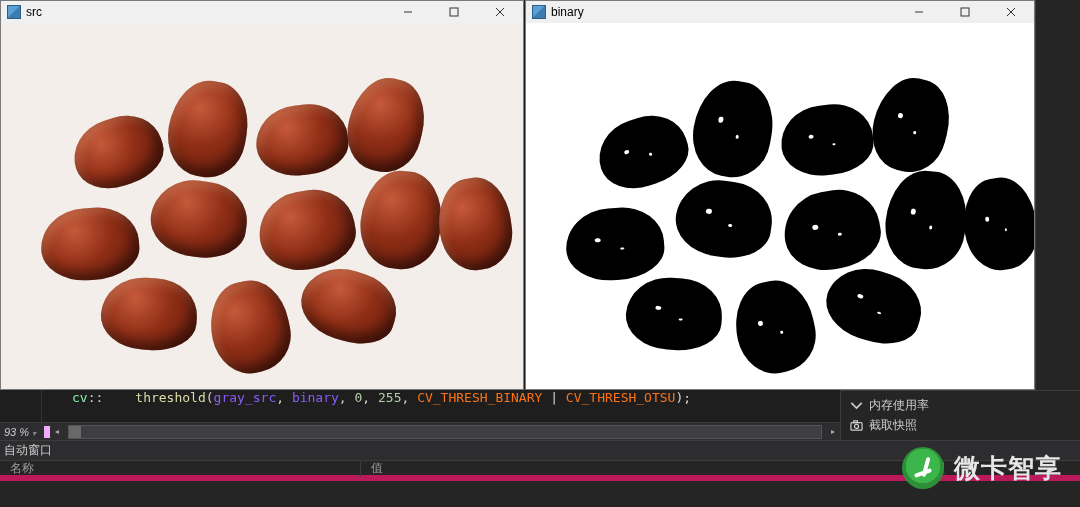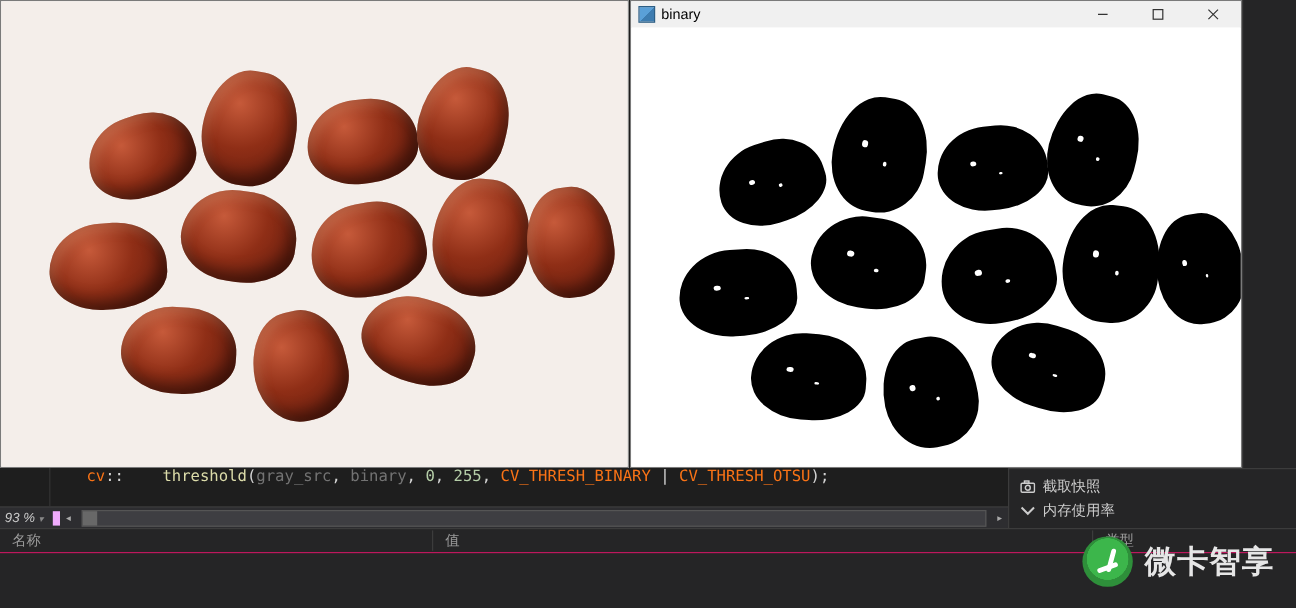--- a/index.html
+++ b/index.html
@@ -112,23 +112,23 @@
     border-right: 1px solid #333;
   }
   .code-line {
     font-family: Consolas, monospace;
     font-size: 13px;
     line-height: 16px;
     padding-left: 30px;
     white-space: pre;
     color: #d4d4d4;
   }
-  .tok-ns   { color: #f97316; }
+  .tok-ns   { color: #86efac; }
   .tok-fn   { color: #dcdcaa; margin-left: 32px; }
-  .tok-var  { color: #737373; }
+  .tok-var  { color: #8b5cf6; }
   .tok-num  { color: #b5cea8; }
   .tok-const{ color: #f97316; }
   .tok-op   { color: #d4d4d4; }
 
   
   .status-row {
     position: absolute;
     left: 0; top: 422px;
     width: 840px; height: 18px;
     background: #2d2d30;
@@ -187,21 +187,21 @@
     height: 20px;
     display: flex; align-items: center;
     padding-left: 4px;
     background: #2d2d30;
     border-bottom: 1px solid #3c3c3c;
   }
   .autos-header {
     height: 20px;
     display: flex;
     align-items: center;
-    border-bottom: 1px solid #be185d;
+    border-bottom: 6px solid #be185d;
     color: #9a9a9a;
   }
   .col-name  { width: 360px; padding-left: 10px; }
   .col-value { width: 550px; padding-left: 10px; border-left: 1px solid #3c3c3c; }
   .col-type  { flex: 1;     padding-left: 10px; border-left: 1px solid #3c3c3c; }
 
   
   .watermark {
     position: absolute;
     right: 18px; bottom: 18px;
@@ -220,20 +220,40 @@
   .wm-logo::before, .wm-logo::after {
     content:""; position:absolute; background:#fff; border-radius:2px;
   }
   .wm-logo::before { left:12px; top:24px; width:18px; height:4px; transform: rotate(-20deg); }
   .wm-logo::after  { left:22px; top:10px; width:4px;  height:20px; transform: rotate(15deg); }
 </style>
 </head>
 <body>
 
 <div id="win-src" class="win">
+  <div class="win-titlebar">
+    <div class="win-icon"></div>
+    <div class="win-title">src</div>
+    <div class="win-spacer"></div>
+    <div class="win-btn">
+      <svg viewBox="0 0 10 10">
+          <path d="M1 5 H9"></path>
+        </svg>
+    </div>
+    <div class="win-btn">
+      <svg viewBox="0 0 10 10">
+          <rect x="1" y="1" width="8" height="8"></rect>
+        </svg>
+    </div>
+    <div class="win-btn close">
+      <svg viewBox="0 0 10 10">
+          <path d="M1 1 L9 9 M9 1 L1 9"></path>
+        </svg>
+    </div>
+  </div>
   <div class="win-content" style="background:#f4eeea;">
     <div class="blob src-blob b1"></div>
     <div class="blob src-blob b2"></div>
     <div class="blob src-blob b3"></div>
     <div class="blob src-blob b4"></div>
     <div class="blob src-blob b5"></div>
     <div class="blob src-blob b6"></div>
     <div class="blob src-blob b7"></div>
     <div class="blob src-blob b8"></div>
     <div class="blob src-blob b9"></div>
@@ -294,39 +314,42 @@
   <div class="hscroll-btn">◂</div>
   <div class="hscroll">
     <div class="hscroll-thumb"></div>
   </div>
   <div class="hscroll-btn">▸</div>
 </div>
 
 <div class="diag-panel">
   <div class="diag-row">
     <span class="ic">
+        <svg viewBox="0 0 10 10">
+          <path d="M1 3 L5 7 L9 3"></path>
+        </svg>
+      </span>
+    <span>内存使用率</span>
+  </div>
+  <div class="diag-row">
+    <span class="ic">
         <svg viewBox="0 0 14 12">
           <rect x="1" y="3" width="12" height="8" rx="1"></rect>
           <circle cx="7" cy="7" r="2.2"></circle>
           <rect x="4" y="1" width="4" height="2"></rect>
         </svg>
       </span>
     <span>截取快照</span>
   </div>
-  <div class="diag-row">
-    <span class="ic">
-        <svg viewBox="0 0 10 10">
-          <path d="M1 3 L5 7 L9 3"></path>
-        </svg>
-      </span>
-    <span>内存使用率</span>
-  </div>
 </div>
 
 <div class="autos">
+  <div class="autos-tab">
+    <span>自动窗口</span>
+  </div>
   <div class="autos-header">
     <div class="col-name">名称</div>
     <div class="col-value">值</div>
     <div class="col-type">类型</div>
   </div>
 </div>
 
 <div class="watermark">
   <div class="wm-logo"></div>
   <span>微卡智享</span>

